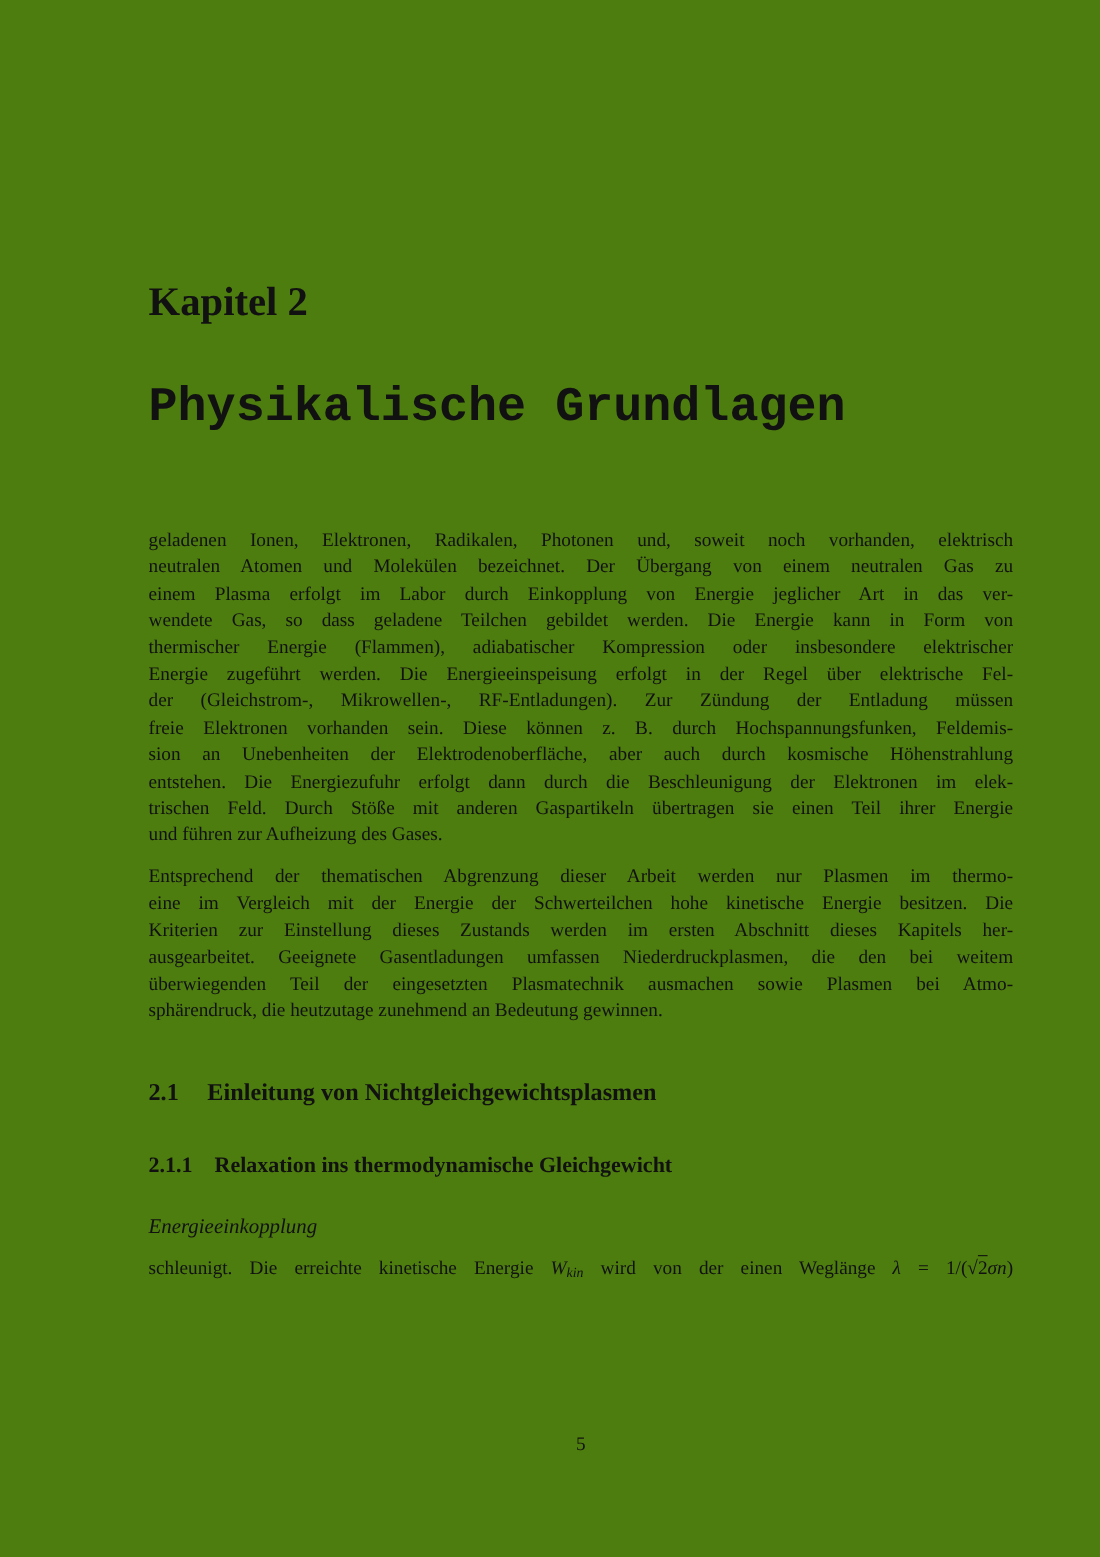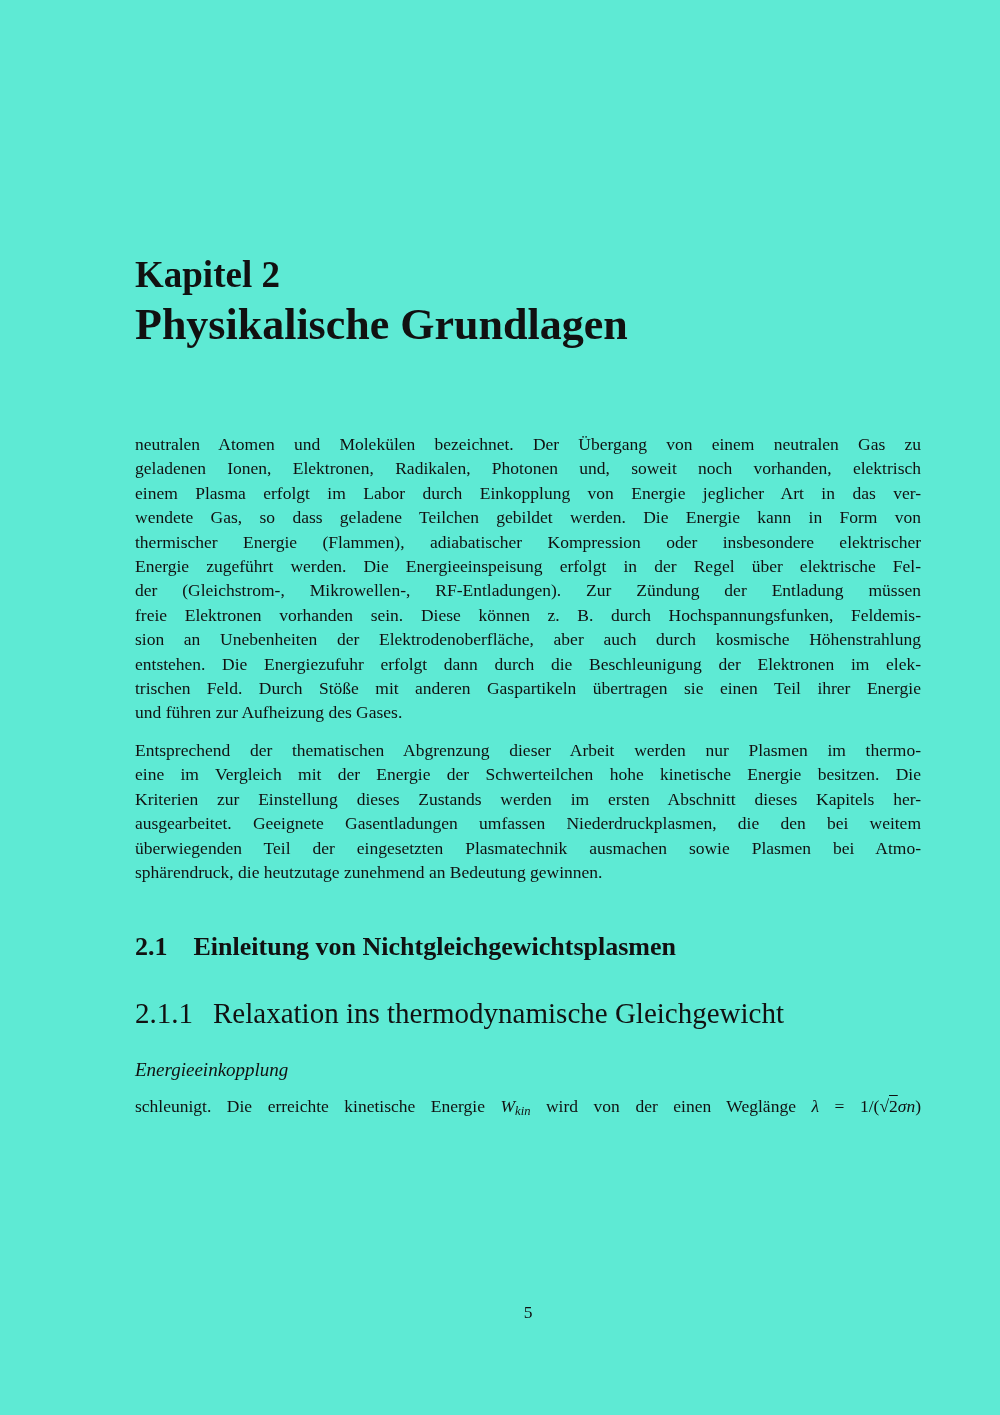--- a/index.html
+++ b/index.html
@@ -4,70 +4,72 @@
 <style>
   html, body {
     margin: 0;
     padding: 0;
     background: #ffffff;
   }
   .page {
     position: relative;
     width: 1000px;
     height: 1415px;
-    background: #5eead4;
+    background: #4d7c0f;
     color: #111111;
     font-family: "Liberation Serif", "DejaVu Serif", serif;
     overflow: hidden;
   }
   .content {
     position: absolute;
     left: 135px;
     top: 0;
     width: 786px;
   }
   .chapter-number {
     padding-top: 252px;
     font-size: 37px;
     line-height: 46px;
     font-weight: bold;
   }
   .chapter-title {
+    margin-top: 46px;
     font-size: 44px;
     line-height: 54px;
     font-weight: bold;
+    font-family: Liberation Mono, monospace;
   }
   .para {
     font-size: 17.5px;
     line-height: 24.4px;
   }
   .para-1 { margin-top: 80px; }
   .para-2 { margin-top: 13px; }
   .para-3 { margin-top: 12px; }
   .tline {
     text-align: justify;
     text-align-last: justify;
     text-justify: inter-word;
     white-space: normal;
   }
   .tlast {
     text-align-last: left;
   }
   .section-heading {
     margin-top: 45px;
-    font-size: 26px;
+    font-size: 22px;
     line-height: 36px;
     font-weight: bold;
   }
   .section-heading .sec-num { margin-right: 26px; }
   .subsection-heading {
     margin-top: 33px;
-    font-size: 29px;
+    font-size: 20px;
     line-height: 30px;
-    font-weight: normal;
+    font-weight: bold;
   }
   .subsection-heading .sec-num { margin-right: 20px; }
   .para-heading {
     margin-top: 30px;
     font-size: 19px;
     line-height: 24px;
     font-style: italic;
   }
   .mi { font-style: italic; }
   .msub {
@@ -89,22 +91,22 @@
 <body>
 
 <div class="page">
   <div class="content">
 
     <div class="chapter-number">Kapitel 2</div>
 
     <div class="chapter-title">Physikalische Grundlagen</div>
 
     <div class="para para-1">
+        <div class="tline"><span>geladenen Ionen, Elektronen, Radikalen, Photonen und, soweit noch vorhanden, elektrisch</span></div>
         <div class="tline"><span>neutralen Atomen und Molekülen bezeichnet. Der Übergang von einem neutralen Gas zu</span></div>
-        <div class="tline"><span>geladenen Ionen, Elektronen, Radikalen, Photonen und, soweit noch vorhanden, elektrisch</span></div>
         <div class="tline"><span>einem Plasma erfolgt im Labor durch Einkopplung von Energie jeglicher Art in das ver-</span></div>
         <div class="tline"><span>wendete Gas, so dass geladene Teilchen gebildet werden. Die Energie kann in Form von</span></div>
         <div class="tline"><span>thermischer Energie (Flammen), adiabatischer Kompression oder insbesondere elektrischer</span></div>
         <div class="tline"><span>Energie zugeführt werden. Die Energieeinspeisung erfolgt in der Regel über elektrische Fel-</span></div>
         <div class="tline"><span>der (Gleichstrom-, Mikrowellen-, RF-Entladungen). Zur Zündung der Entladung müssen</span></div>
         <div class="tline"><span>freie Elektronen vorhanden sein. Diese können z. B. durch Hochspannungsfunken, Feldemis-</span></div>
         <div class="tline"><span>sion an Unebenheiten der Elektrodenoberfläche, aber auch durch kosmische Höhenstrahlung</span></div>
         <div class="tline"><span>entstehen. Die Energiezufuhr erfolgt dann durch die Beschleunigung der Elektronen im elek-</span></div>
         <div class="tline"><span>trischen Feld. Durch Stöße mit anderen Gaspartikeln übertragen sie einen Teil ihrer Energie</span></div>
         <div class="tline tlast"><span>und führen zur Aufheizung des Gases.</span></div>

